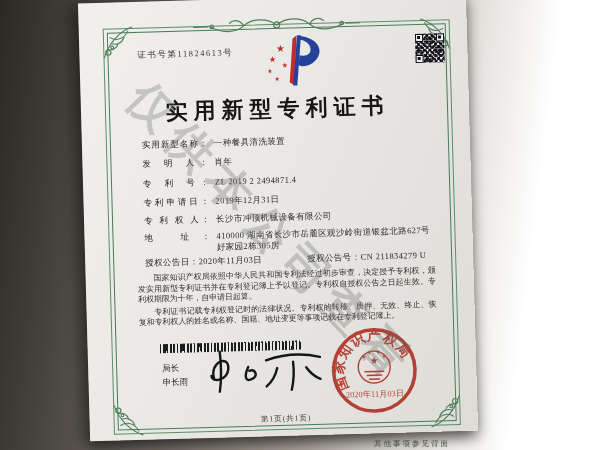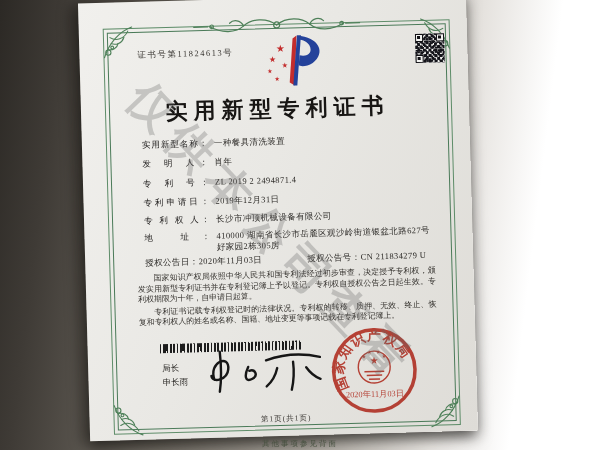--- a/index.html
+++ b/index.html
@@ -67,21 +67,21 @@
   .signature{position:absolute;left:112px;top:346px;width:140px;height:50px;}
 
   .seal{position:absolute;left:242px;top:331px;width:88px;height:88px;opacity:.9;mix-blend-mode:multiply;}
   .footer{position:absolute;left:24px;top:416px;width:345px;text-align:center;font-size:7.5px;color:#3a3733;letter-spacing:1px;}
 
   .watermark{position:absolute;left:78px;top:68px;z-index:9;pointer-events:none;
     transform:rotate(48deg);transform-origin:left top;white-space:nowrap;
     font-family:"Liberation Sans","DejaVu Sans",sans-serif;
     font-size:46px;font-weight:600;letter-spacing:10px;color:rgba(104,104,104,.30);}
 
-  .back-note{position:absolute;left:150px;top:439px;width:300px;text-align:center;z-index:2;
+  .back-note{position:absolute;left:150px;top:439px;width:300px;text-align:right;z-index:2;
     font-size:7.5px;color:#46503f;letter-spacing:2px;}
   svg{overflow:visible;}
 </style>
 </head>
 <body>
 
 <div class="paper">
 
   <div class="frame-outer">
     <div class="frame-inner"></div>

